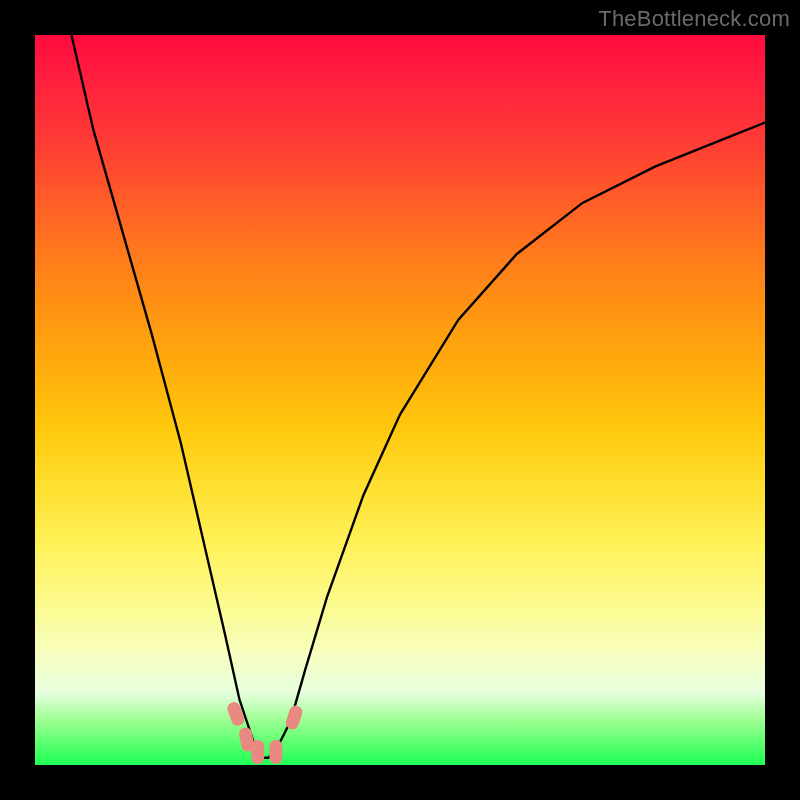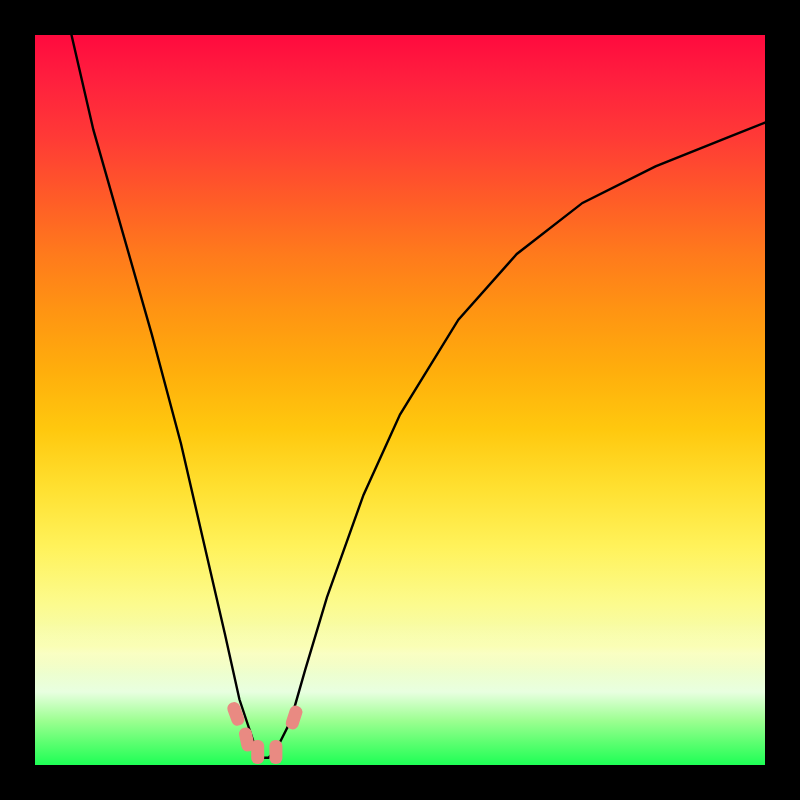--- a/index.html
+++ b/index.html
@@ -81,20 +81,21 @@
     left: 0;
     top: 0;
     width: 100%;
     height: 100%;
   }
 </style>
 </head>
 <body>
 
 <div class="frame">
+  <div class="watermark">TheBottleneck.com</div>
 
   <div class="plot-area">
     <div class="heatmap"></div>
     <div class="pale-band"></div>
 
     <svg class="curve" viewBox="0 0 730 730" preserveAspectRatio="none">
       <path id="curve-path" fill="none" stroke="#000000" stroke-width="2.4" stroke-linecap="round" d="M36.5 0.0 L58.4 94.9 L87.6 197.1 L116.8 299.3 L146.0 408.8 L167.9 503.7 L189.8 598.6 L204.4 664.3 L219.0 708.1 L226.3 722.7 L233.6 722.7 L240.9 715.4 L255.5 686.2 L270.1 635.1 L292.0 562.1 L328.5 459.9 L365.0 379.6 L423.4 284.7 L481.8 219.0 L547.5 167.9 L620.5 131.4 L693.5 102.2 L730.0 87.6"></path>
       <g id="marker-group">
           <rect x="194.3" y="666.9" width="13" height="24" rx="6" ry="6" fill="#e98a82" transform="rotate(-20 200.8 678.9)"></rect>
           <rect x="205.2" y="692.5" width="13" height="24" rx="6" ry="6" fill="#e98a82" transform="rotate(-12 211.7 704.5)"></rect>

